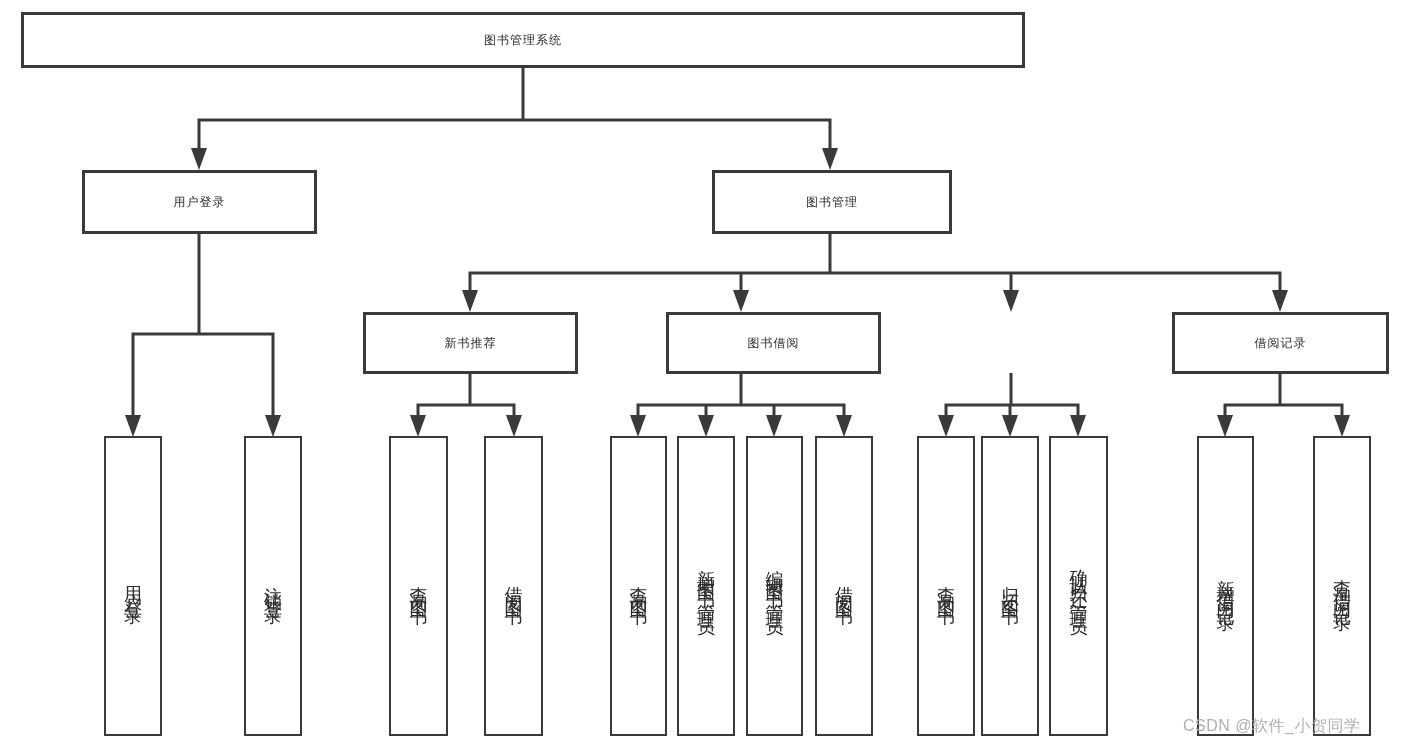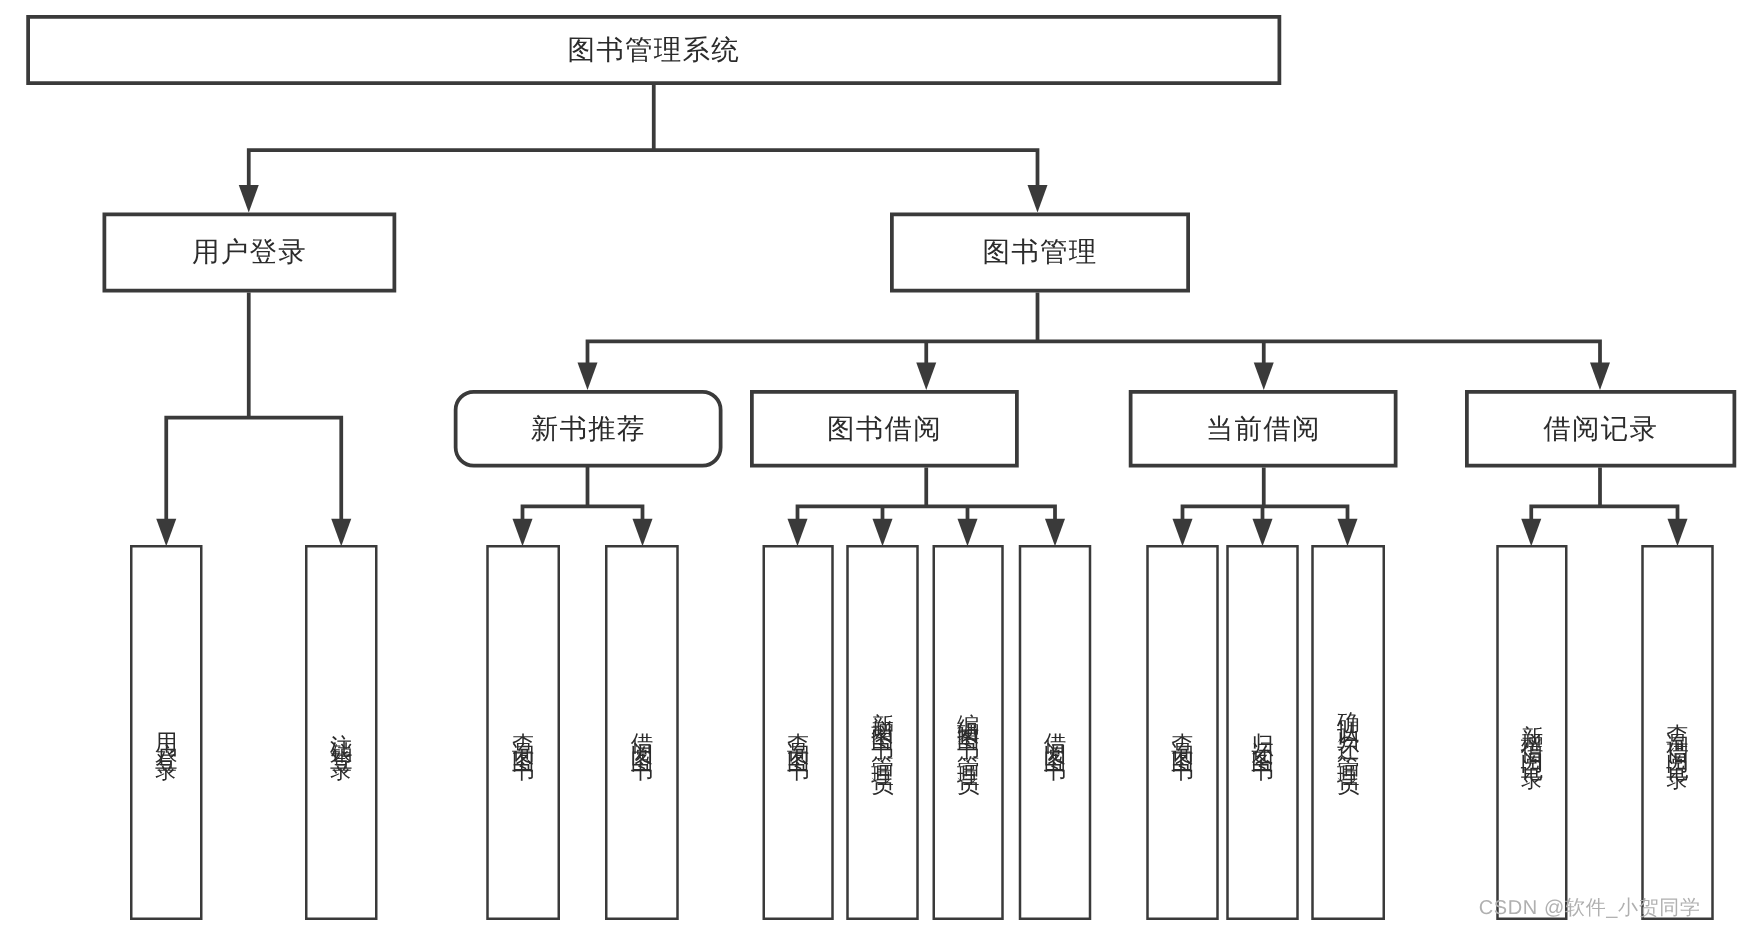--- a/index.html
+++ b/index.html
@@ -4,33 +4,33 @@
 <style>
   html,body{margin:0;padding:0;background:#ffffff;}
   .canvas{
     position:relative;width:1405px;height:747px;background:#ffffff;overflow:hidden;
     font-family:"Liberation Sans",sans-serif;color:#2b2b2b;
   }
   svg.connectors{position:absolute;left:0;top:0;width:1405px;height:747px;}
   .box{
     position:absolute;box-sizing:border-box;background:#ffffff;
     border:3px solid #3a3a3a;display:flex;align-items:center;justify-content:center;
-    font-size:22px;line-height:1;letter-spacing:1px;
+    font-size:12px;line-height:1;letter-spacing:1px;
   }
   .leaf{
     position:absolute;box-sizing:border-box;background:#ffffff;
     border:2.5px solid #3a3a3a;display:flex;align-items:center;justify-content:center;
     font-size:18px;line-height:1;top:436px;height:300px;
     writing-mode:vertical-rl;text-orientation:mixed;letter-spacing:7px;
   }
   #root {left:21px;  top:12px; width:1004px;height:56px;}
   #l2-0 {left:82px;  top:170px;width:235px; height:64px;}
   #l2-1 {left:712px; top:170px;width:240px; height:64px;}
-  #l3-0 {left:363px; top:312px;width:215px; height:62px;border-radius:16px;}
-  #l3-1 {left:600px; top:312px;width:215px; height:62px;}
+  #l3-0 {left:363px; top:312px;width:215px; height:62px;}
+  #l3-1 {left:666px; top:312px;width:215px; height:62px;}
   #l3-2 {left:903px; top:312px;width:215px; height:62px;}
   #l3-3 {left:1172px;top:312px;width:217px; height:62px;font-family:Liberation Serif, serif;}
   #leaf-0 {left:104px; width:58px;}
   #leaf-1 {left:244px; width:58px;}
   #leaf-2 {left:389px; width:59px;}
   #leaf-3 {left:484px; width:59px;}
   #leaf-4 {left:610px; width:57px;}
   #leaf-5 {left:677px; width:58px;}
   #leaf-6 {left:746px; width:57px;}
   #leaf-7 {left:815px; width:58px;}
@@ -88,21 +88,20 @@
     </g>
   </svg>
 
   <div class="box" id="root">图书管理系统</div>
 
   <div class="box" id="l2-0">用户登录</div>
   <div class="box" id="l2-1">图书管理</div>
 
   <div class="box" id="l3-0">新书推荐</div>
   <div class="box" id="l3-1">图书借阅</div>
-  <div class="box" id="l3-2">当前借阅</div>
   <div class="box" id="l3-3">借阅记录</div>
 
   <div class="leaf" id="leaf-0">用户登录</div>
   <div class="leaf" id="leaf-1">注销登录</div>
 
   <div class="leaf" id="leaf-2">查询图书</div>
   <div class="leaf" id="leaf-3">借阅图书</div>
 
   <div class="leaf" id="leaf-4">查询图书</div>
   <div class="leaf" id="leaf-5">新增图书（管理员）</div>

